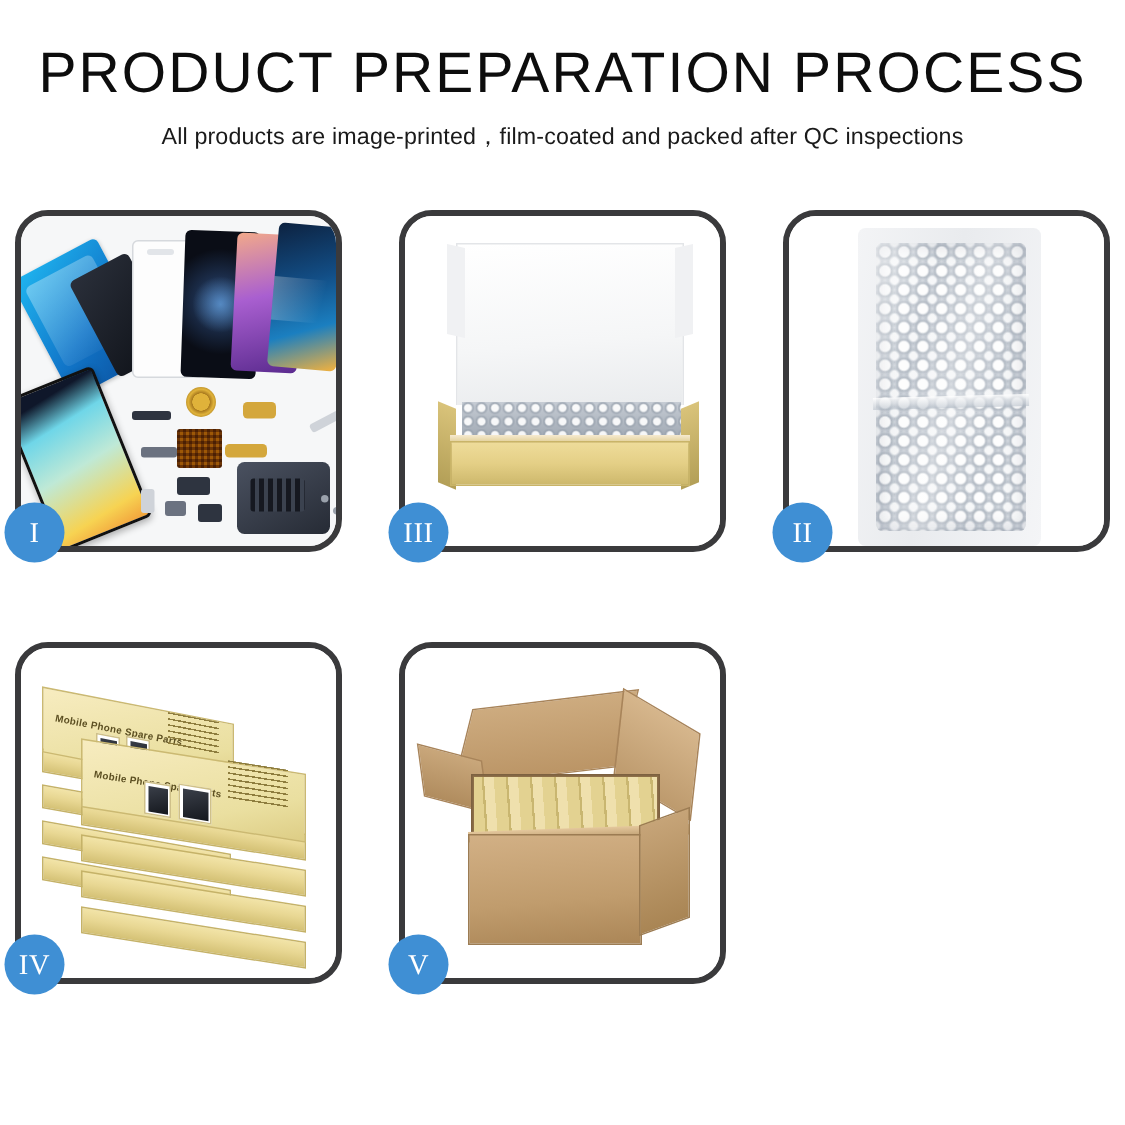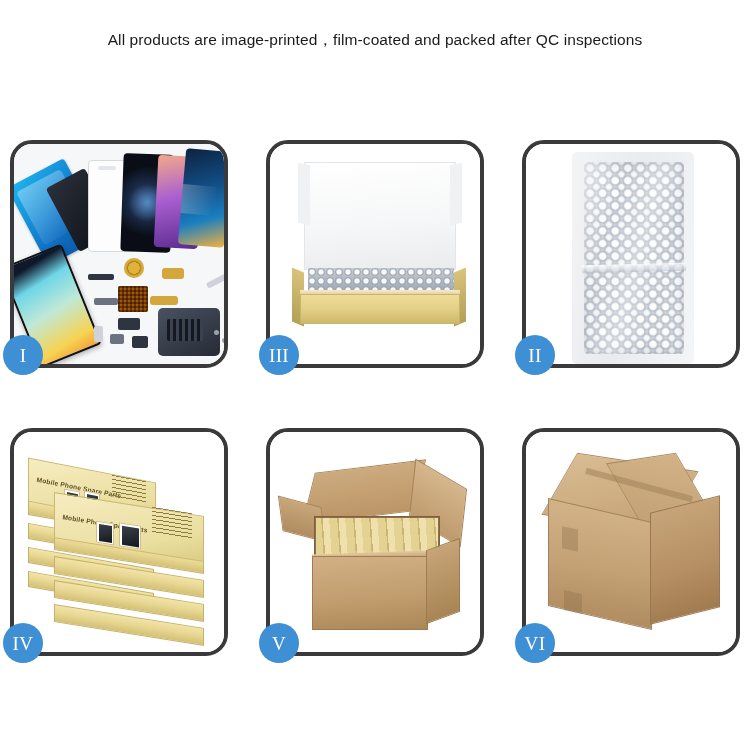--- a/index.html
+++ b/index.html
@@ -32,20 +32,21 @@
     font-family: "Liberation Sans", sans-serif;
     font-size: 38px;
     font-weight: 400;
     letter-spacing: 1.4px;
     color: #0d0d0d;
     line-height: 1.05;
     white-space: nowrap;
   }
 
   .subtitle {
+    margin-top: 11px;
     font-family: "Liberation Sans", sans-serif;
     font-size: 15.5px;
     font-weight: 400;
     color: #1a1a1a;
     letter-spacing: 0.1px;
     white-space: nowrap;
   }
 
   
   .grid {
@@ -384,20 +385,21 @@
   .s-tape {
     position:absolute; background: rgba(138,110,72,.35);
   }
 </style>
 </head>
 <body>
 
 <div id="page">
 
   <div class="header">
+    <div class="title">PRODUCT PREPARATION PROCESS</div>
     <div class="subtitle">All products are image-printed，film-coated and packed after QC inspections</div>
   </div>
 
   <div class="grid">
 
     <div class="card">
       <div class="card-inner c1">
         <div class="photo">
           <div class="slab ph-blue"></div>
           <div class="slab ph-dark"></div>
@@ -503,29 +505,15 @@
           <div class="k-inner"></div>
           <div class="k-content"></div>
           <div class="k-lip"></div>
           <div class="k-body"></div>
           <div class="k-side"></div>
         </div>
       </div>
       <div class="badge">V</div>
     </div>
 
-    <div class="card">
-      <div class="card-inner c6">
-        <div class="photo">
-          <div class="s-top"></div>
-          <div class="s-top2"></div>
-          <div class="s-seam"></div>
-          <div class="s-front"></div>
-          <div class="s-right"></div>
-          <div class="s-tape" style="left:36px;top:96px;width:16px;height:22px;transform:skewY(13deg);"></div>
-          <div class="s-tape" style="left:38px;top:160px;width:18px;height:20px;transform:skewY(13deg);"></div>
-        </div>
-      </div>
-      <div class="badge">VI</div>
-    </div>
 
   </div>
 </div>
 
 </body></html>

